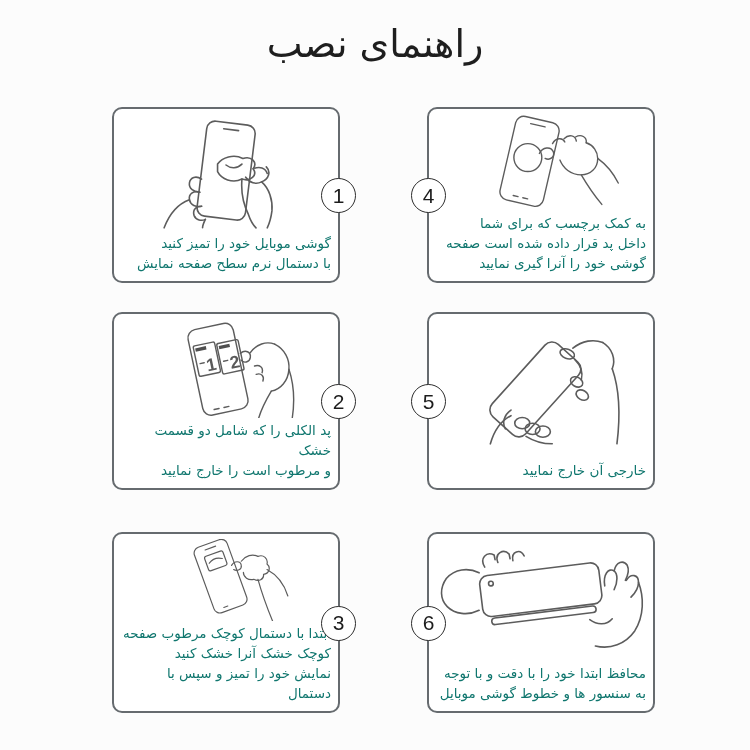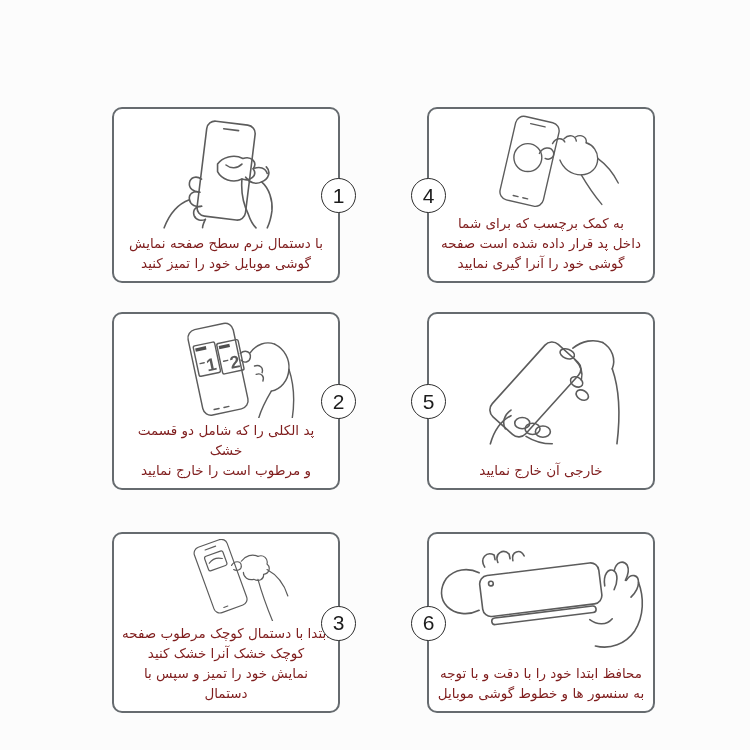--- a/index.html
+++ b/index.html
@@ -34,22 +34,22 @@
   .c5{left:427px;top:312px;height:178px;}
   .c6{left:427px;top:532px;height:181px;}
   .illus{flex:1 1 auto;min-height:0;display:flex;align-items:center;justify-content:center;}
   .illus svg{width:100%;height:100%;}
   .art{fill:none;stroke:#5c5c5c;stroke-width:1.7;stroke-linecap:round;stroke-linejoin:round;}
   .art-dark{fill:#4f4f4f;stroke:none;}
   .packet-num{fill:#5a5a5a;stroke:none;font-family:"Liberation Sans",sans-serif;font-weight:bold;font-size:21px;}
   .caption{
     flex:0 0 auto;
     margin:2px 0 1px 0;
-    direction:rtl;text-align:center;
-    font-size:13.5px;line-height:20px;color:#7f1d1d;
+    direction:rtl;
+    font-size:13.5px;line-height:20px;color:#0f766e;
   }
   .caption span{display:block;}
   .badge{
     position:absolute;top:50%;
     width:33px;height:33px;
     margin-top:-17px;
     border:1.6px solid #2d2d2d;border-radius:50%;
     background:#ffffff;
     display:flex;align-items:center;justify-content:center;
     font-family:"Liberation Sans",sans-serif;
@@ -57,20 +57,21 @@
     z-index:2;
   }
   .badge-right{right:-18px;}
   .badge-left{left:-18px;}
 </style>
 </head>
 <body>
 
 <div class="page">
 
+  <h1 class="page-title">راهنمای نصب</h1>
 
   <section class="card c1">
     <div class="illus">
       <svg viewBox="0 0 224 118" aria-hidden="true">
         <g class="art">
           <g transform="rotate(7 112 58)">
             <rect x="86" y="6" width="52" height="102" rx="9"></rect>
             <line x1="104" y1="13" x2="120" y2="13"></line>
           </g>
           <path d="M103,50 C108,43 120,39 130,44 C139,41 146,48 141,55 C146,62 138,69 129,66 C119,71 107,66 103,58 Z"></path>
@@ -81,22 +82,22 @@
           <path d="M129,66 C128,78 130,92 136,104 C138,110 141,115 144,118"></path>
           <path d="M86,66 C80,62 74,64 73,70 C72,76 78,80 84,80"></path>
           <path d="M84,80 C77,78 72,82 73,88 C74,94 80,96 86,95"></path>
           <path d="M86,95 C80,95 76,99 78,105 C80,110 86,111 90,109"></path>
           <path d="M73,88 C62,92 52,102 46,118"></path>
           <path d="M90,109 C88,113 87,116 87,118"></path>
         </g>
       </svg>
     </div>
     <p class="caption">
+      <span>گوشی موبایل خود را تمیز کنید</span>
       <span>با دستمال نرم سطح صفحه نمایش</span>
-      <span>گوشی موبایل خود را تمیز کنید</span>
     </p>
     <div class="badge badge-right">1</div>
   </section>
 
   <section class="card c2">
     <div class="illus">
       <svg viewBox="0 0 224 118" aria-hidden="true">
         <g class="art">
           <g transform="rotate(-12 102 60)">
             <rect x="75" y="8" width="55" height="104" rx="10"></rect>

